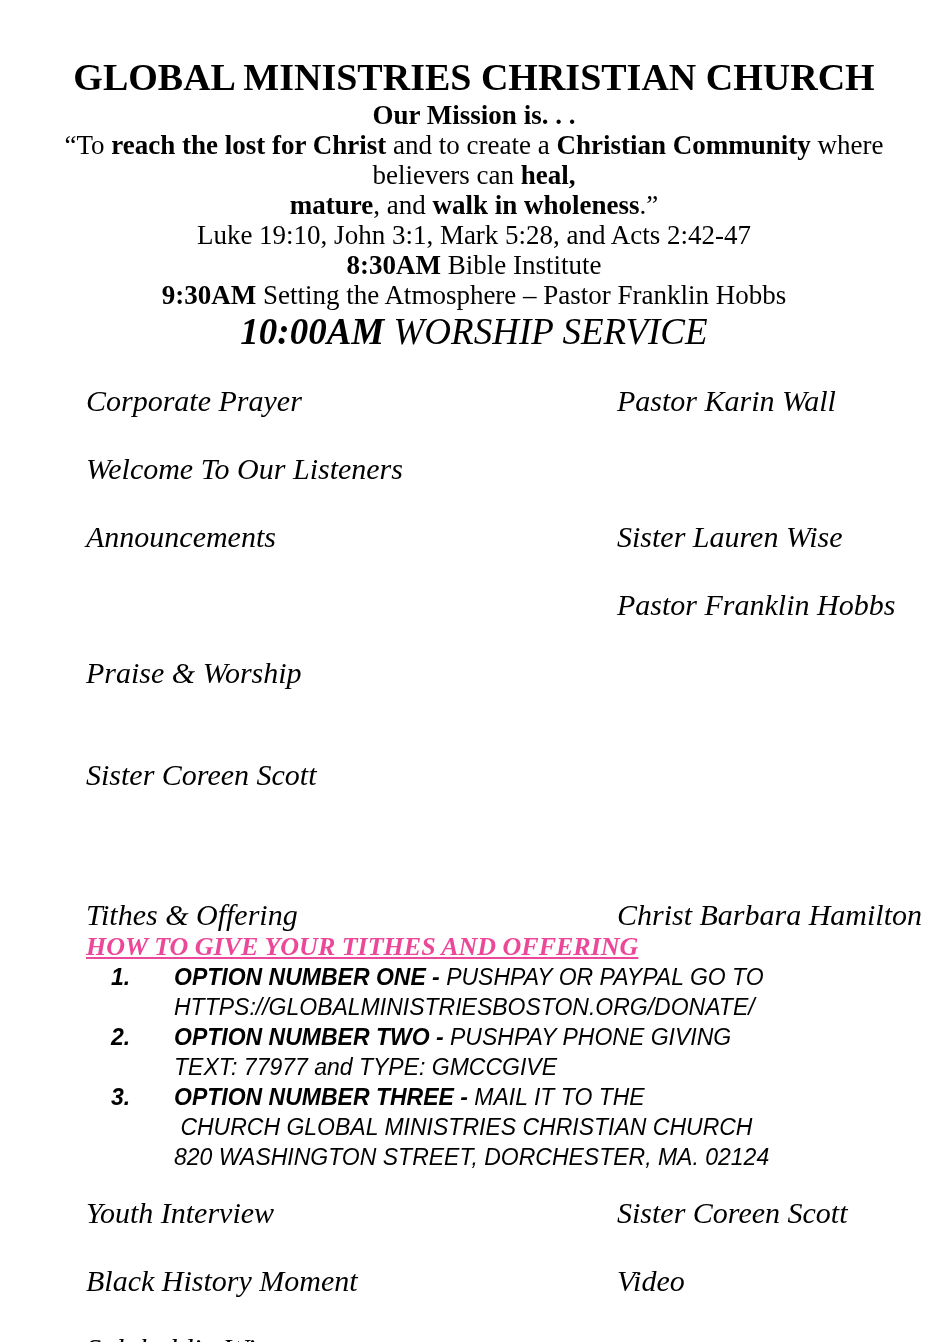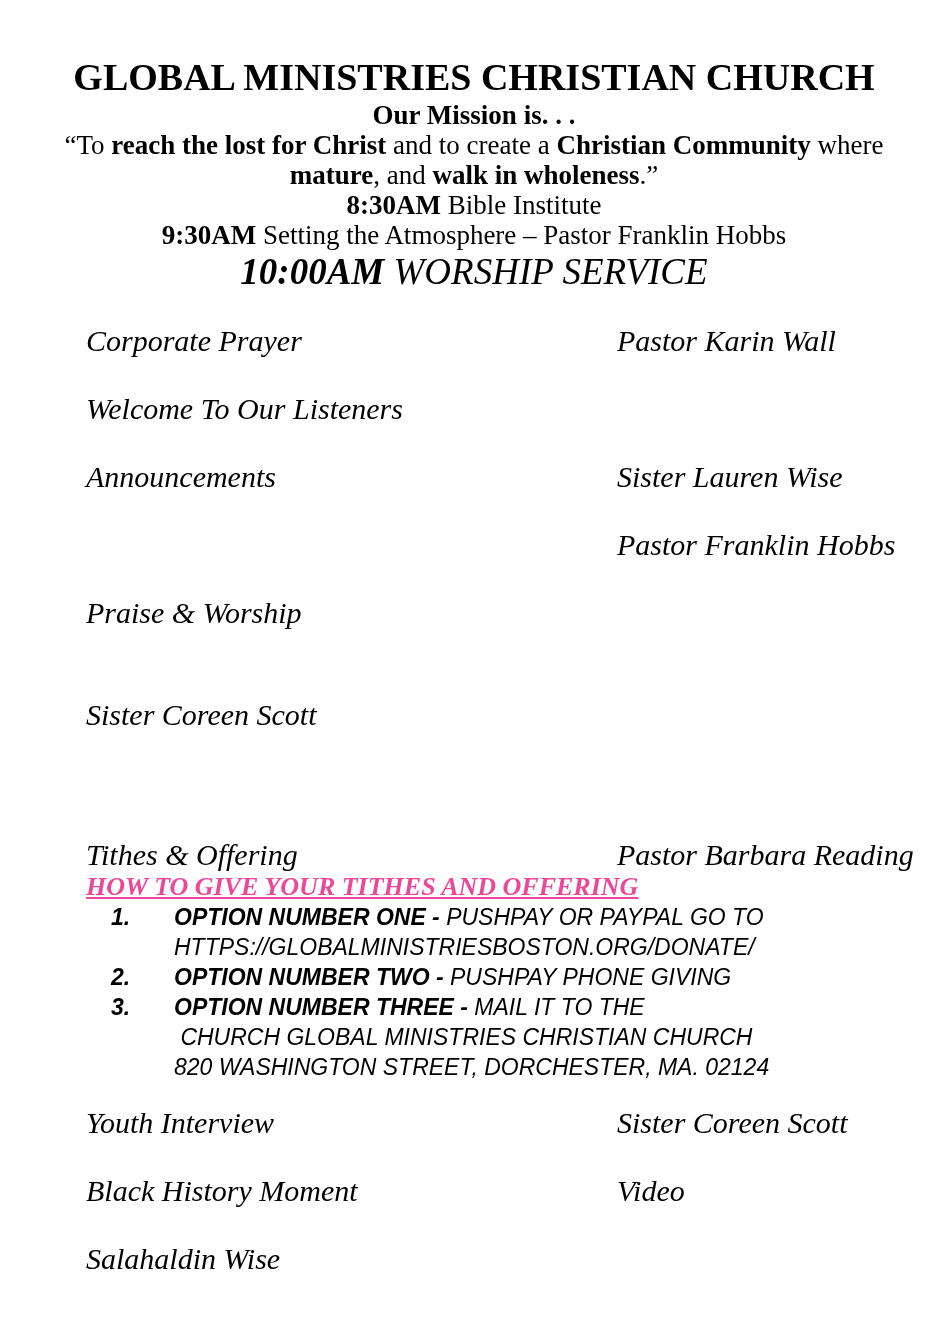--- a/index.html
+++ b/index.html
@@ -41,21 +41,23 @@
 </style>
 </head>
 <body>
 
 <div class="page">
 
   <div class="hdr">
     <h1 class="hdr-title">GLOBAL MINISTRIES CHRISTIAN CHURCH</h1>
     <div class="hline"><span class="b">Our Mission is. . .</span></div>
     <div class="hline"><span>“To </span><span class="b">reach the lost for Christ</span><span> and to create a </span><span class="b">Christian Community</span><span> where</span></div>
+    <div class="hline"><span>believers can </span><span class="b">heal,</span></div>
     <div class="hline"><span class="b">mature</span><span>, and </span><span class="b">walk in wholeness</span><span>.”</span></div>
+    <div class="hline">Luke 19:10, John 3:1, Mark 5:28, and Acts 2:42-47</div>
     <div class="hline"><span class="b">8:30AM</span><span> Bible Institute</span></div>
     <div class="hline"><span class="b">9:30AM</span><span> Setting the Atmosphere – Pastor Franklin Hobbs</span></div>
     <div class="worship-line"><span class="b">10:00AM</span><span> WORSHIP SERVICE</span></div>
   </div>
 
   <div class="program">
 
     <div class="row gap">
       <div class="item">Corporate Prayer</div>
       <div class="name">Pastor Karin Wall</div>
@@ -73,34 +75,35 @@
     <div class="row gap-lg">
       <div class="item">
         <div>Praise &amp; Worship</div>
         <div>Sister Coreen Scott</div>
       </div>
       <div class="name">Pastor Franklin Hobbs</div>
     </div>
 
     <div class="row">
       <div class="item">Tithes &amp; Offering</div>
-      <div class="name">Pastor Barbara Reading</div>
+      <div class="name">Christ Barbara Hamilton</div>
     </div>
 
     <div class="give-heading">HOW TO GIVE YOUR TITHES AND OFFERING</div>
     <div class="give-list">
       <div class="opt-line">
           <span class="opt-num">1.</span>
           <span class="opt-text"><span class="b">OPTION NUMBER ONE -</span><span> PUSHPAY OR PAYPAL GO TO</span></span>
         </div>
       <div class="opt-cont">HTTPS://GLOBALMINISTRIESBOSTON.ORG/DONATE/</div>
       <div class="opt-line">
           <span class="opt-num">2.</span>
           <span class="opt-text"><span class="b">OPTION NUMBER TWO -</span><span> PUSHPAY PHONE GIVING</span></span>
         </div>
+      <div class="opt-cont">TEXT: 77977 and TYPE: GMCCGIVE</div>
       <div class="opt-line">
           <span class="opt-num">3.</span>
           <span class="opt-text"><span class="b">OPTION NUMBER THREE -</span><span> MAIL IT TO THE</span></span>
         </div>
       <div class="opt-cont"> CHURCH GLOBAL MINISTRIES CHRISTIAN CHURCH</div>
       <div class="opt-cont">820 WASHINGTON STREET, DORCHESTER, MA. 02124</div>
     </div>
 
     <div class="row gap">
       <div class="item">Youth Interview</div>

